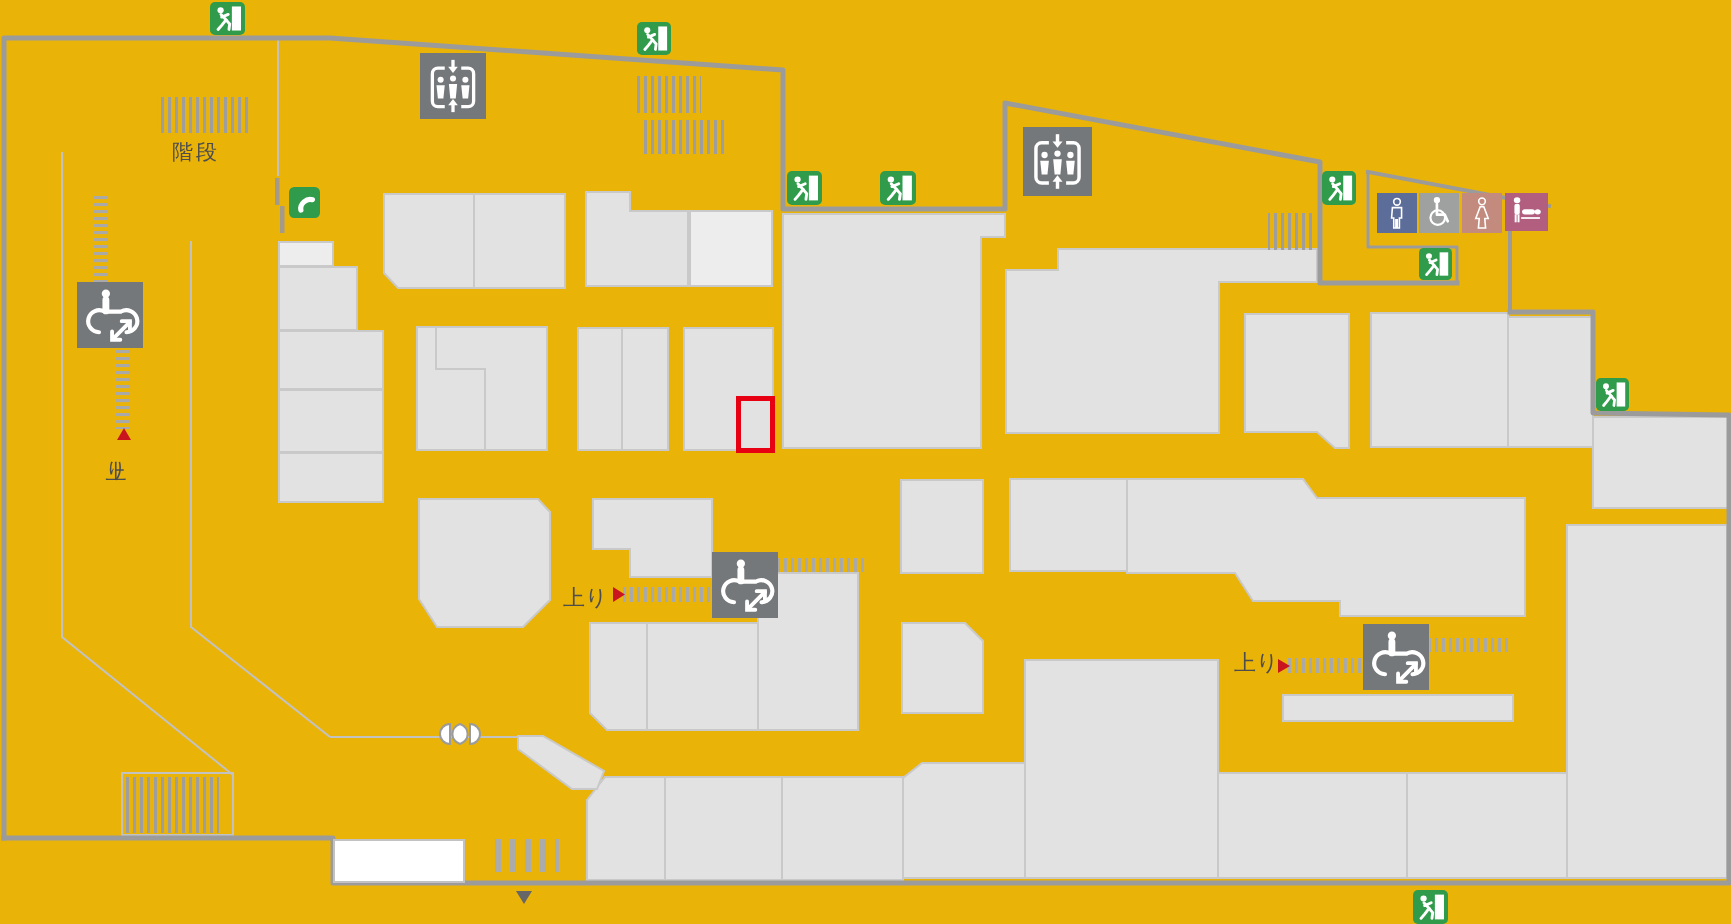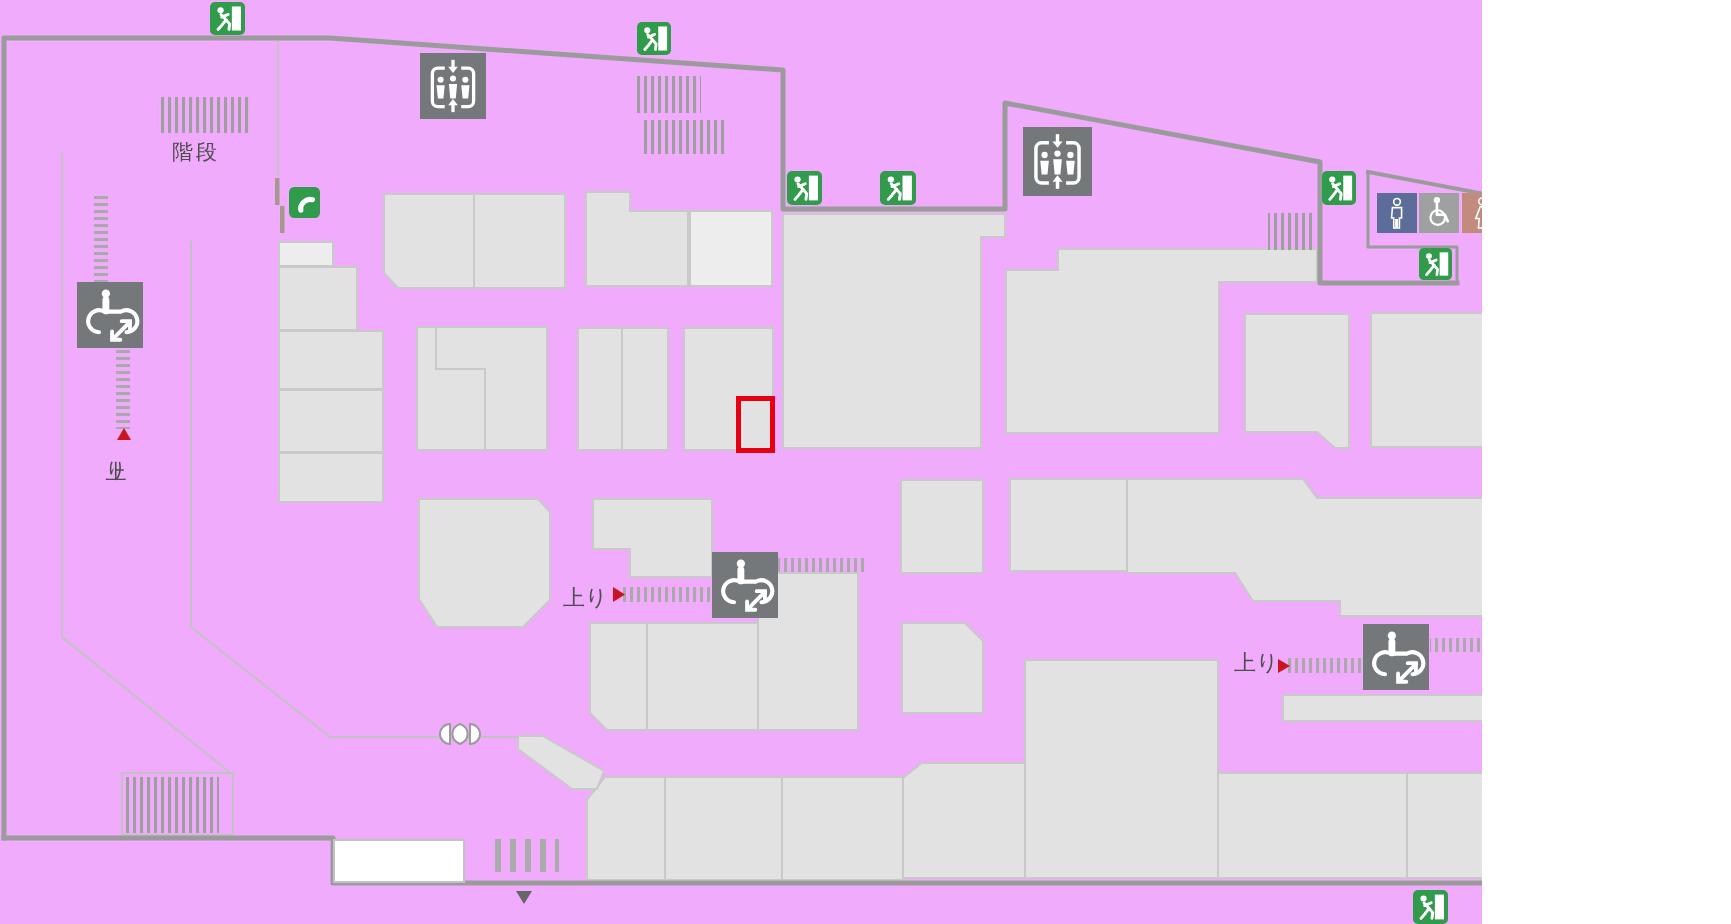--- a/index.html
+++ b/index.html
@@ -1,16 +1,16 @@
 <!DOCTYPE html>
 <html><head>
 <meta charset="utf-8">
 <style>
   html,body{margin:0;padding:0;background:#fff;}
-  #stage{position:relative;width:1482px;height:924px;background:#f0abfc;overflow:hidden;
+  #stage{position:relative;width:1731px;height:924px;background:#eab308;overflow:hidden;
          font-family:"Liberation Sans","DejaVu Sans",sans-serif;color:#4d4d4d;}
   #plan{position:absolute;left:0;top:0;}
   .icon{position:absolute;}
   .icon svg{display:block;width:100%;height:100%;}
   .lbl{position:absolute;color:#4d4d4d;white-space:nowrap;}
   .lbl-stairs{font-size:21px;letter-spacing:3px;}
   .lbl-up-v{font-size:21px;writing-mode:vertical-rl;text-orientation:upright;letter-spacing:2px;}
   .lbl-up-h{font-size:22px;}
   #highlight{position:absolute;left:736px;top:396px;width:39px;height:57px;
              border:5px solid #e60012;box-sizing:border-box;background:transparent;}

